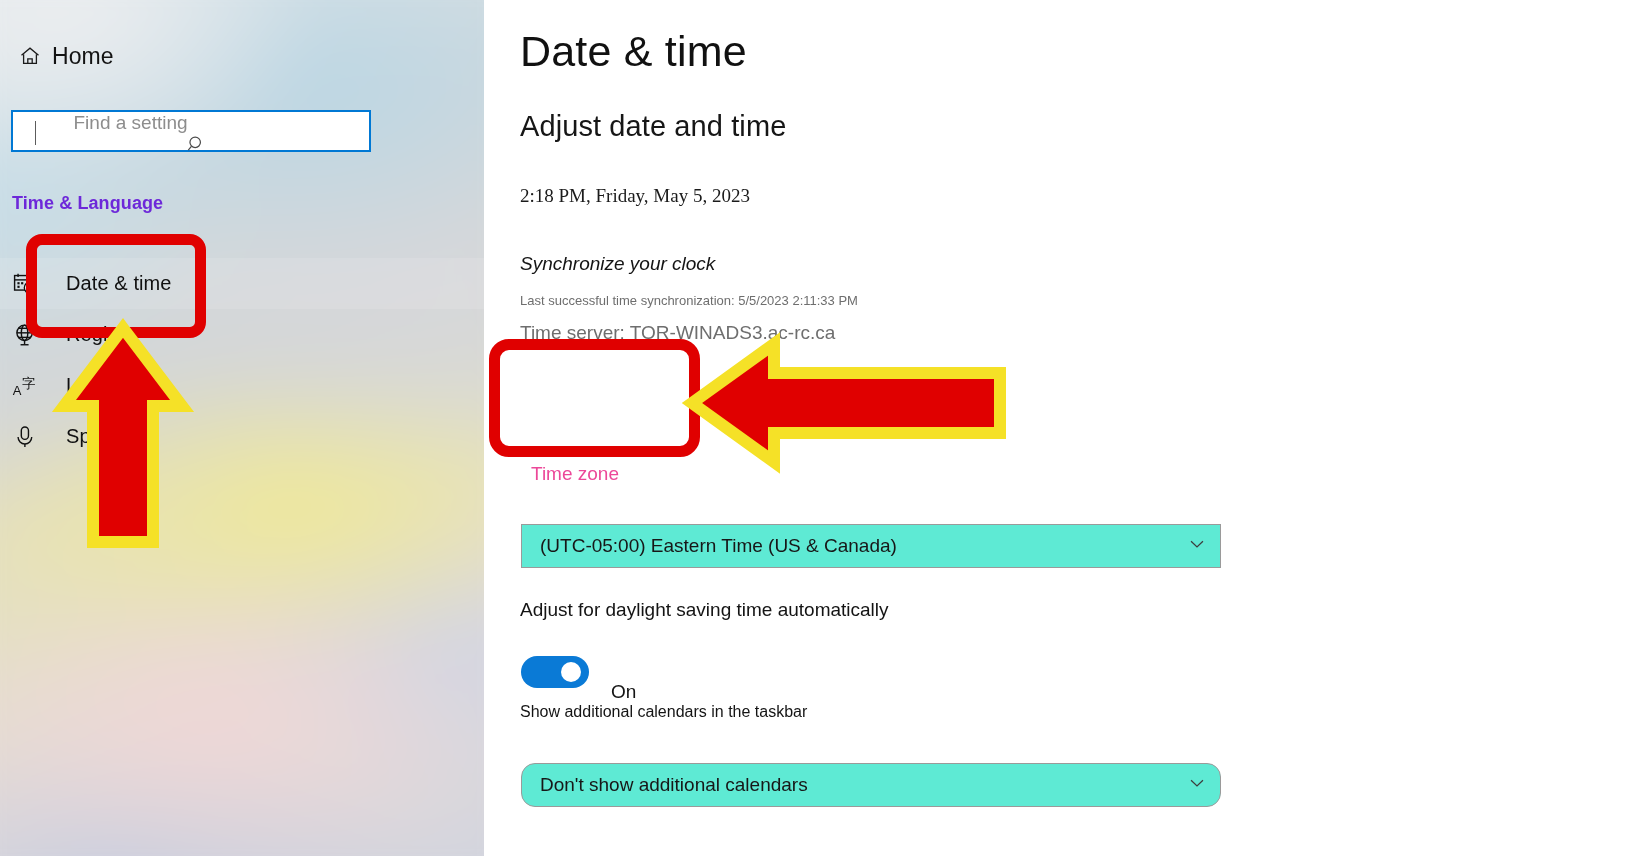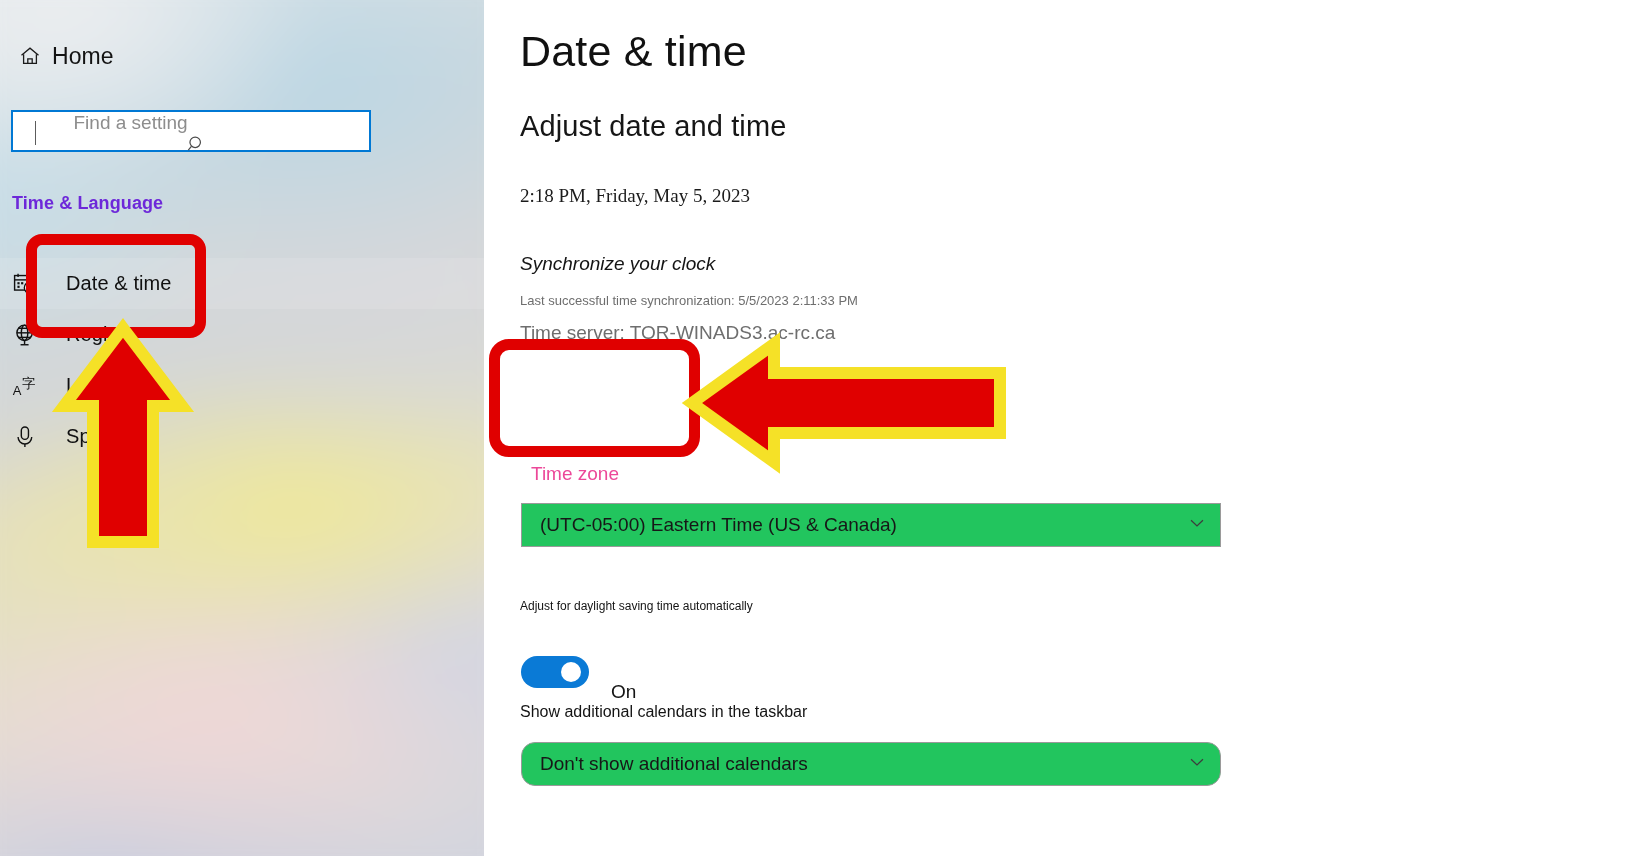--- a/index.html
+++ b/index.html
@@ -252,26 +252,27 @@
     left: 0;
     top: 463px;
     font-size: 19px;
     color: #ec4899;
     margin-left: 11px;
   }
   .combo {
     position: absolute;
     box-sizing: border-box;
     height: 44px;
-    background: #22c55e;
+    background: #5eead4;
     border: 1px solid #9a9a9a;
     display: flex;
     align-items: center;
     padding: 0 14px 0 18px;
     cursor: default;
+    margin-top: 21px;
   }
   .combo-tz  { left: 1px; top: 503px; width: 700px; }
   .combo-cal { left: 1px; top: 742px; width: 700px; border-radius: 14px; }
   .combo-value {
     flex: 1 1 auto;
     font-size: 19px;
     color: #171717;
     white-space: nowrap;
     overflow: hidden;
   }
@@ -279,21 +280,21 @@
     width: 18px;
     height: 18px;
     flex: 0 0 18px;
     color: #3d3d3d;
   }
 
   .dst-label {
     position: absolute;
     left: 0;
     top: 599px;
-    font-size: 12px;
+    font-size: 19px;
     color: #141414;
   }
   .toggle-row {
     position: absolute;
     left: 1px;
     top: 641px;
     display: flex;
     align-items: center;
     gap: 22px;
   }

